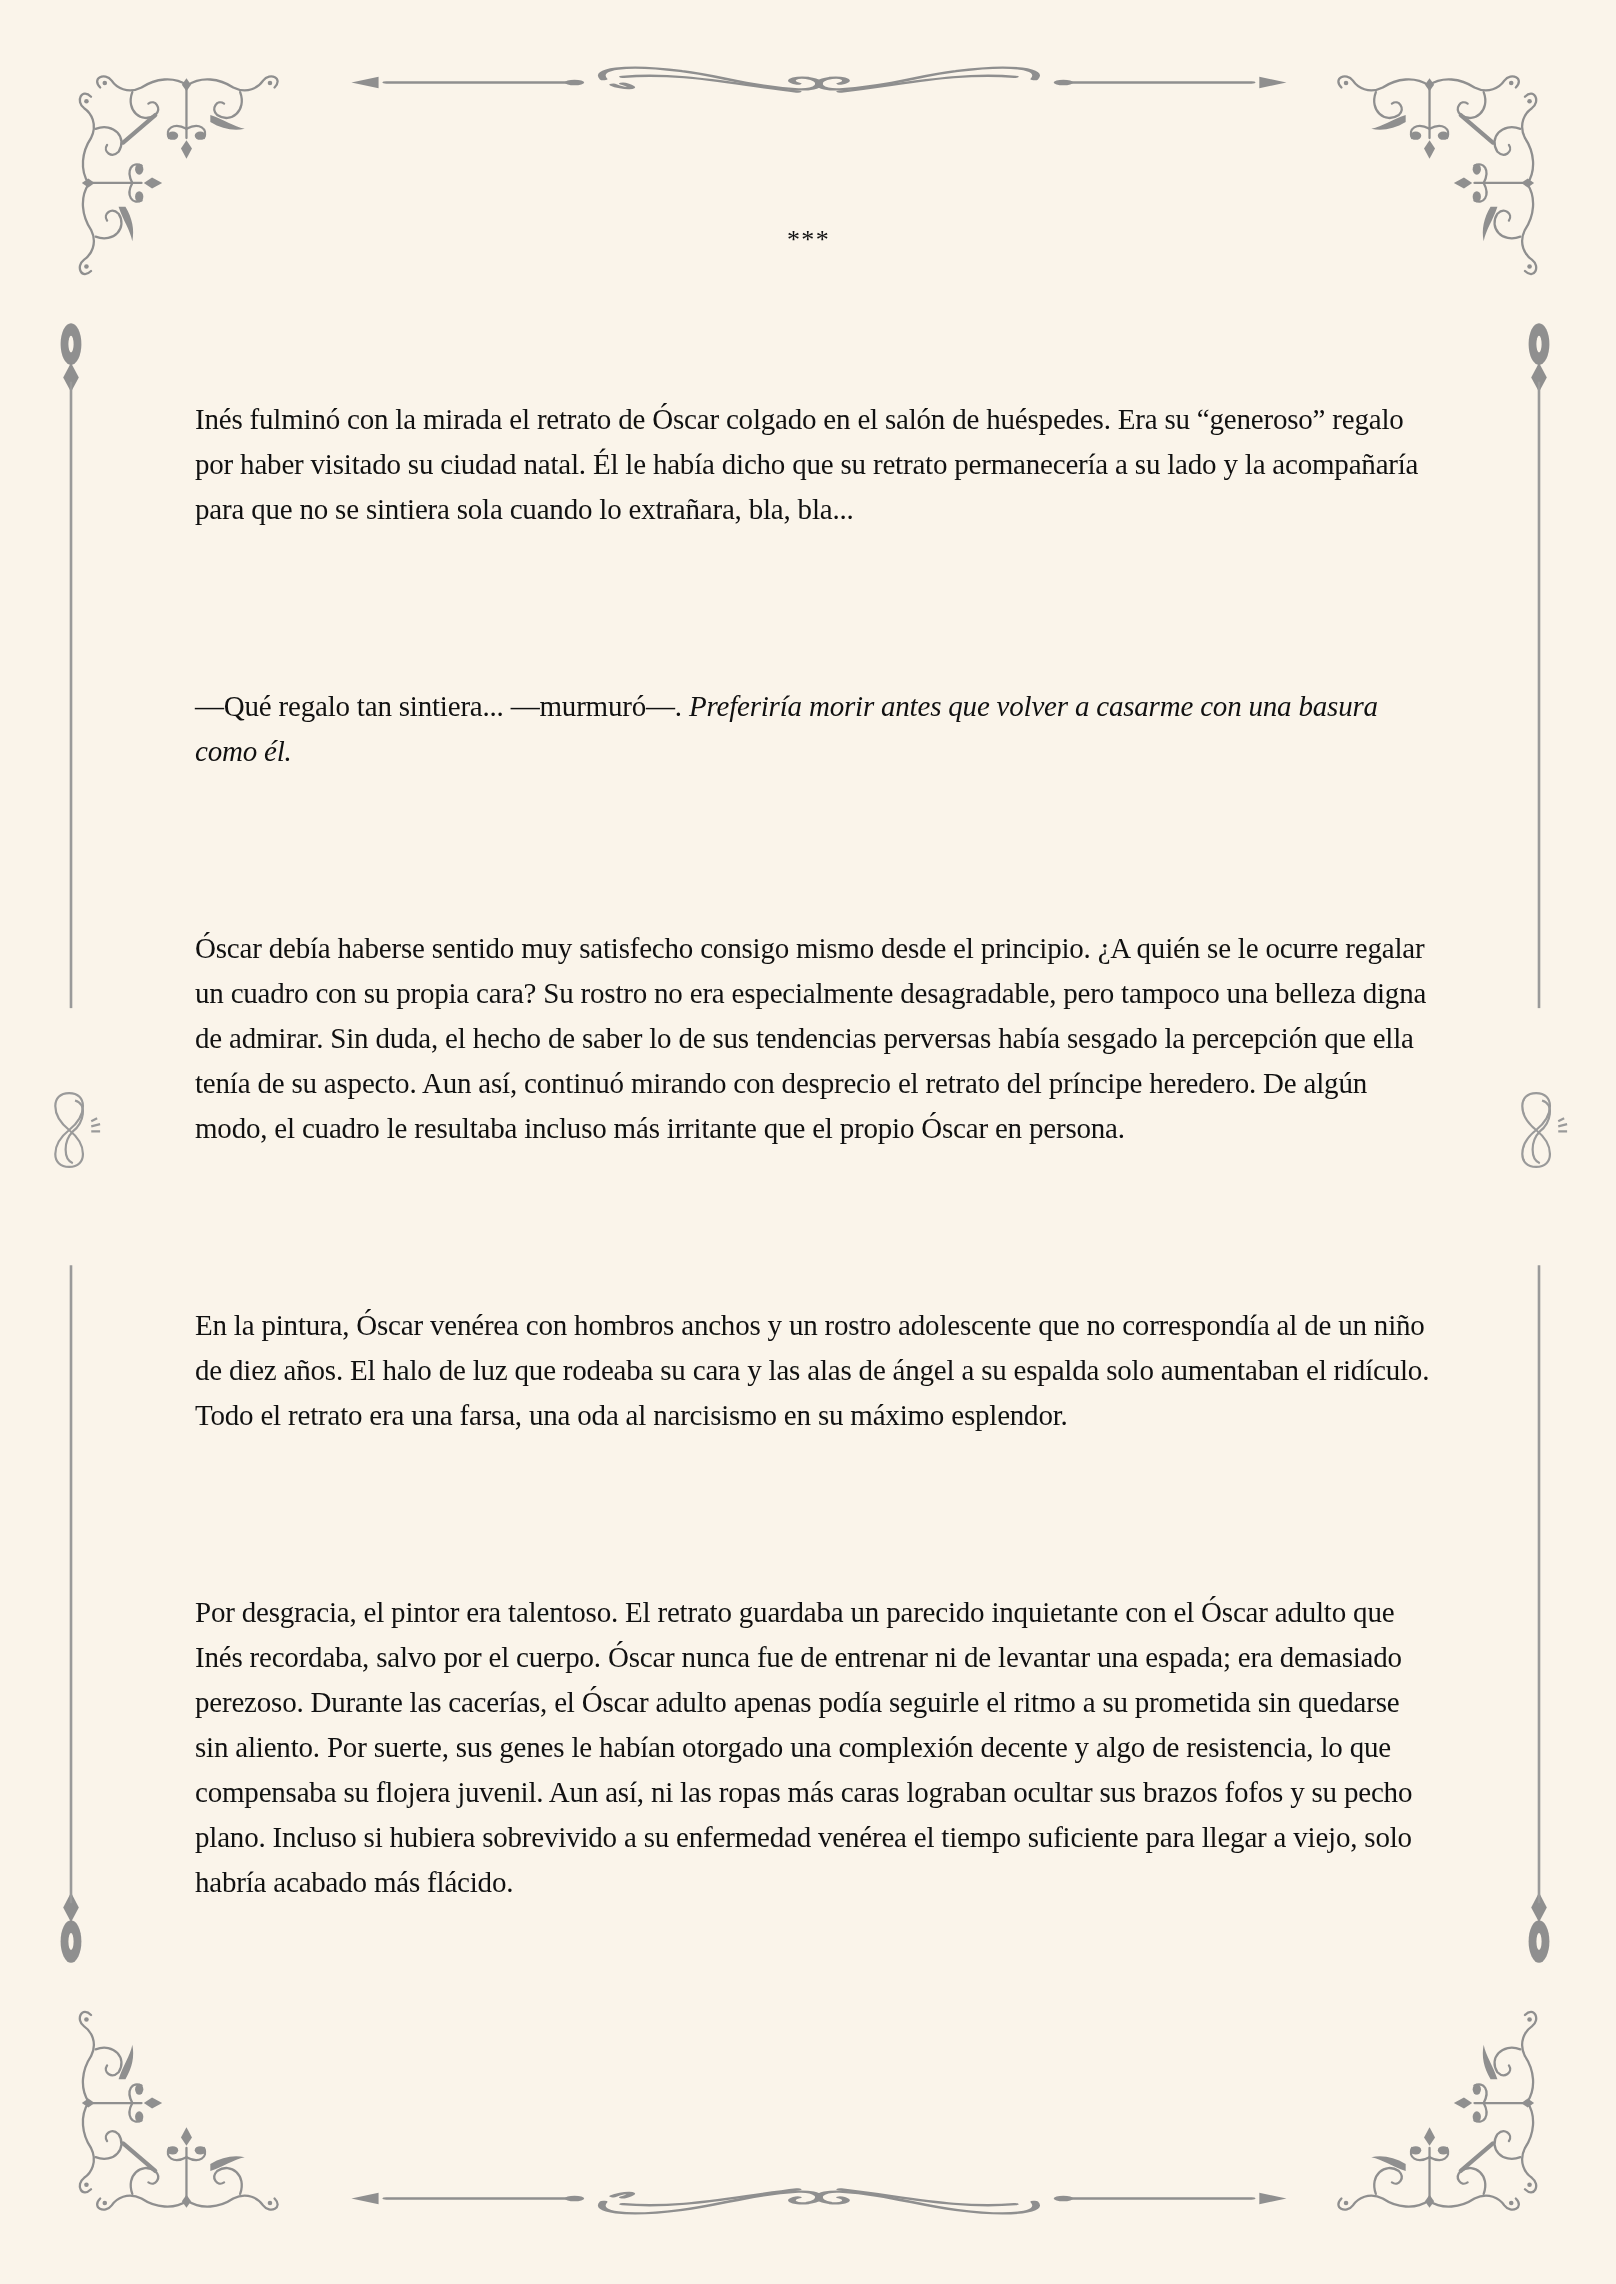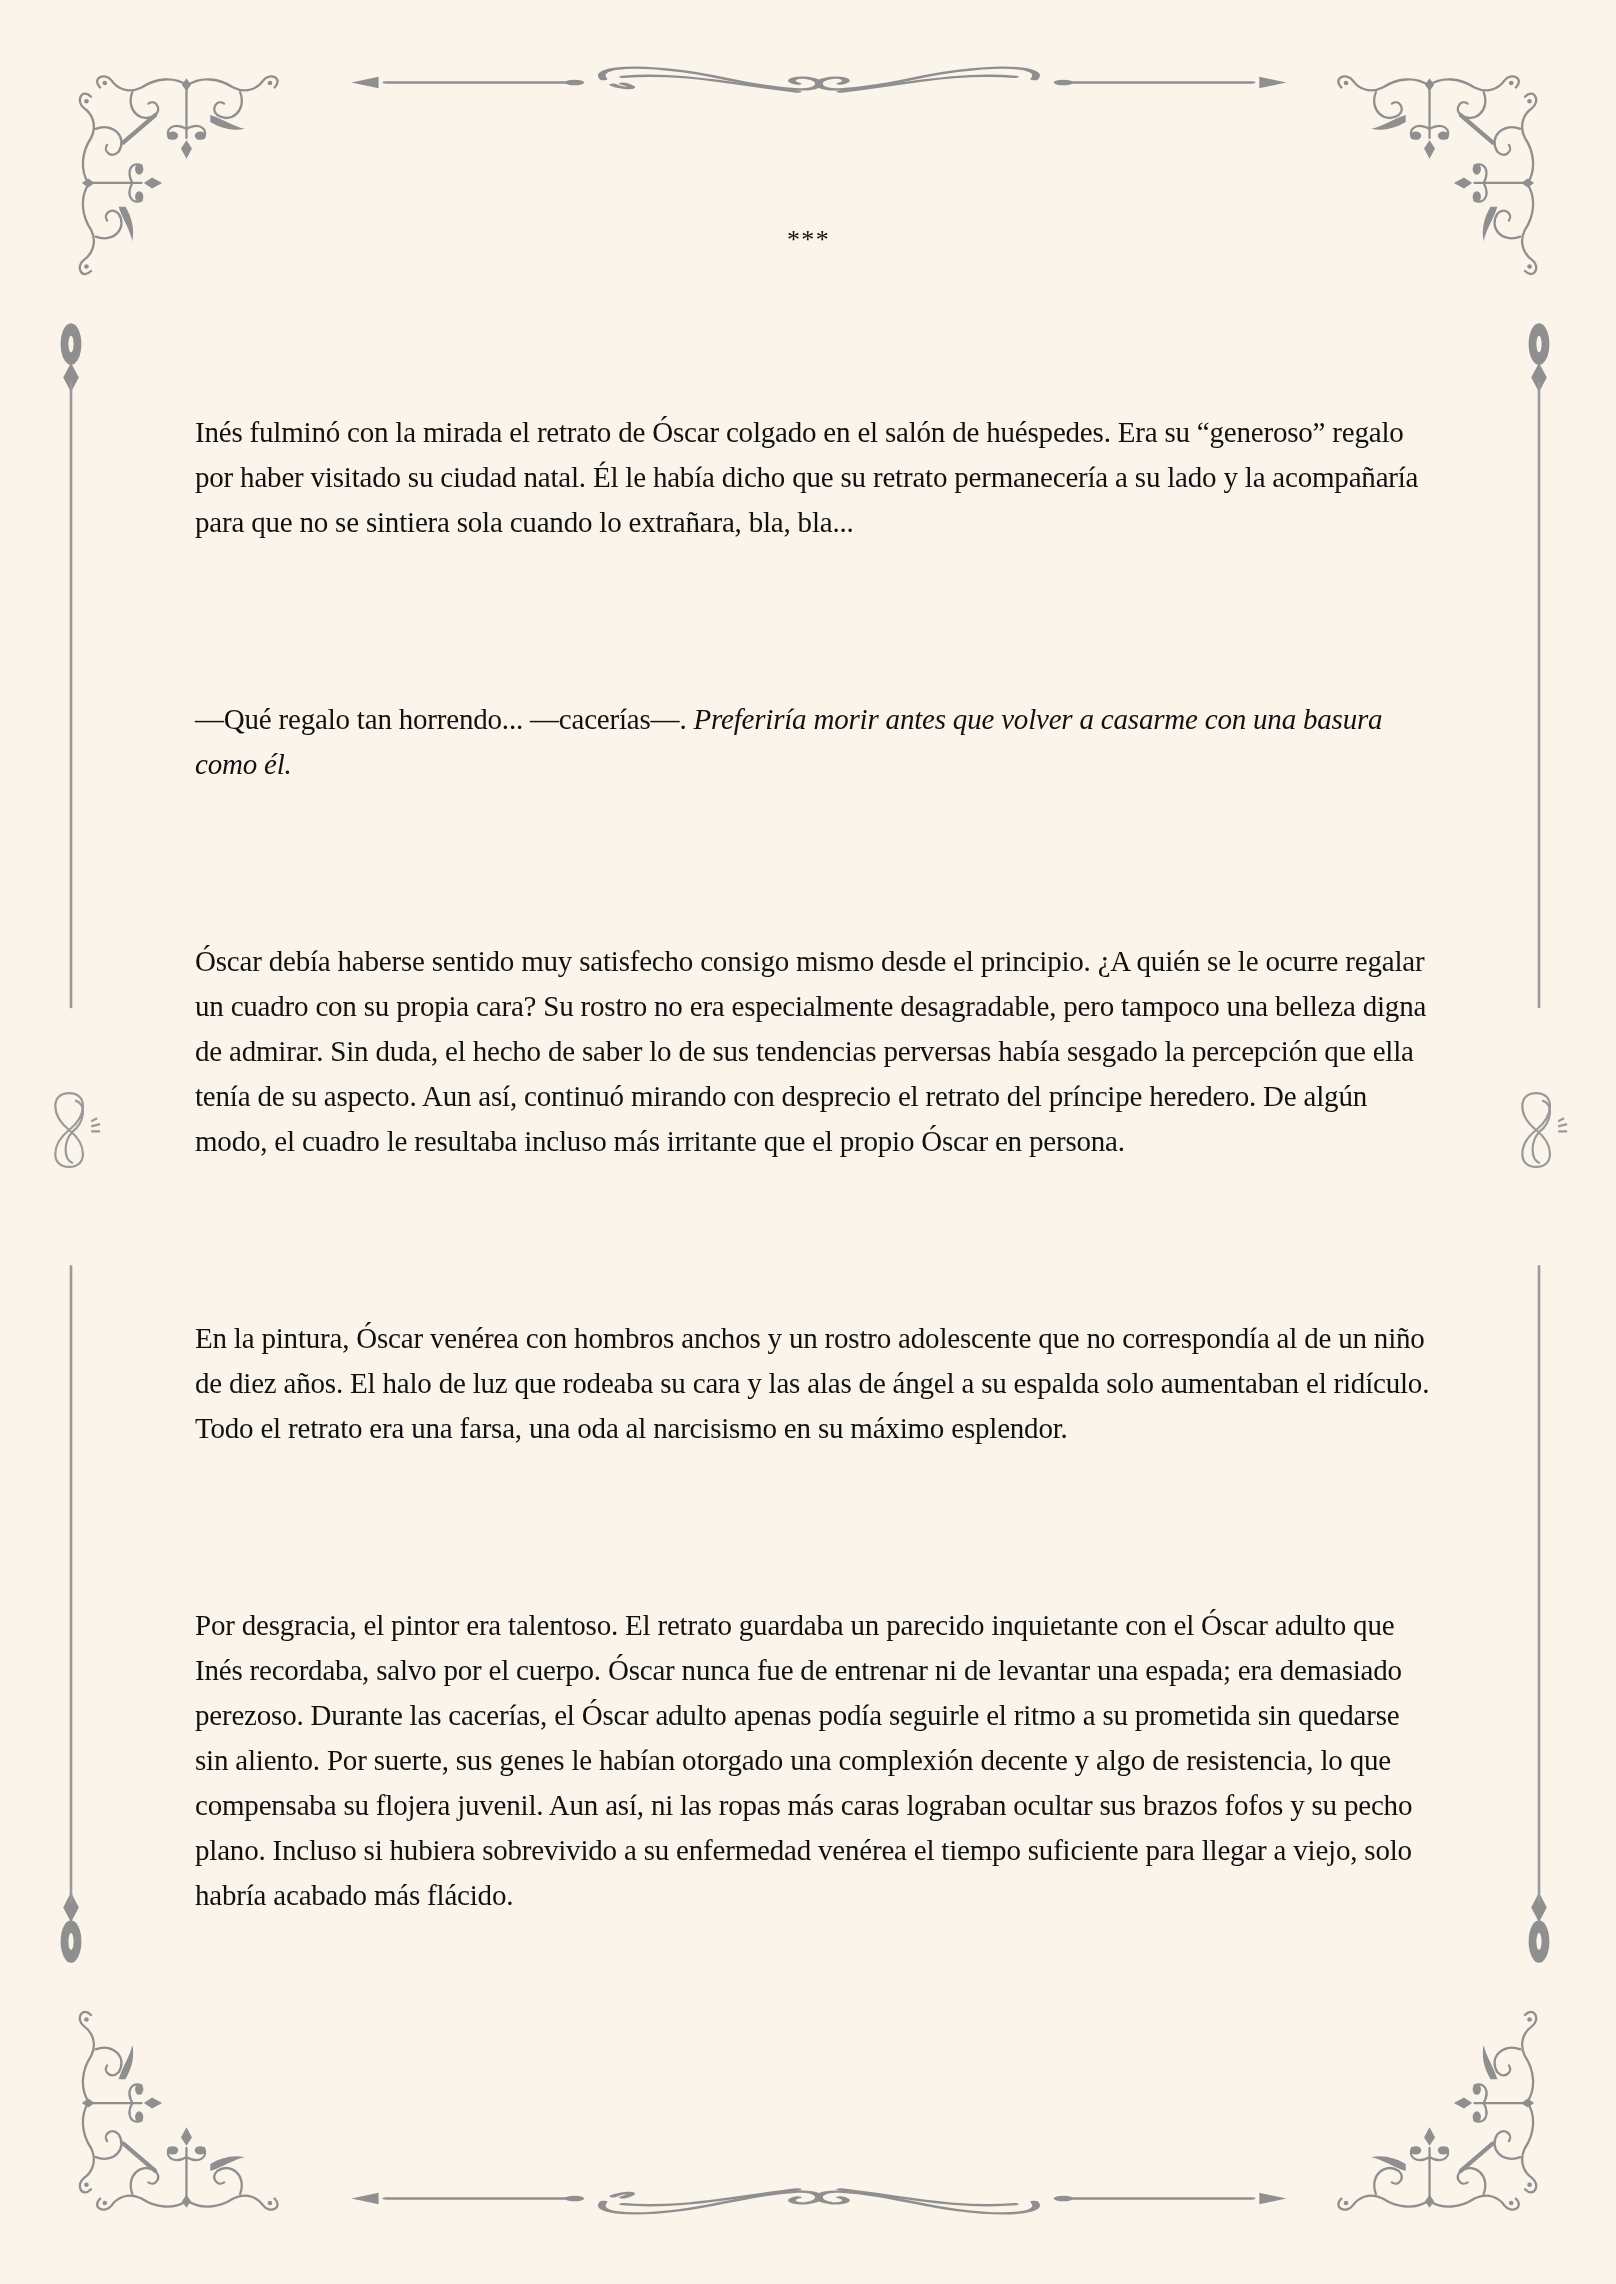--- a/index.html
+++ b/index.html
@@ -9,21 +9,21 @@
     font-family:"Liberation Serif","DejaVu Serif",serif;
     color:#111;
   }
   .ornament { position:absolute; }
   .ornament svg { display:block; }
   .scene-break {
     position:absolute; left:0; width:1617px; top:225px;
     text-align:center; font-size:26px; letter-spacing:1.3px; color:#111;
   }
   .content {
-    position:absolute; left:195px; top:410px; width:1237px;
+    position:absolute; left:195px; top:397px; width:1237px;
   }
   .para {
     font-size:29px; line-height:45px; margin:0 0 152px 0;
     letter-spacing:-0.2px;
   }
   .para em { font-style:italic; }
 </style>
 </head>
 <body>
 
@@ -161,18 +161,18 @@
 <div class="ornament" style="left:1526px; top:1244px;">
   <svg width="26" height="723" viewBox="0 0 40 340" preserveAspectRatio="none" style="transform:scaleY(-1)">
       <use href="#rod-top"></use>
     </svg>
 </div>
 
 <div class="scene-break">***</div>
 
 <div class="content">
   <p class="para">Inés fulminó con la mirada el retrato de Óscar colgado en el salón de huéspedes. Era su “generoso” regalo por haber visitado su ciudad natal. Él le había dicho que su retrato permanecería a su lado y la acompañaría para que no se sintiera sola cuando lo extrañara, bla, bla...</p>
-  <p class="para"><span>—Qué regalo tan horrendo... —cacerías—. </span><em>Preferiría morir antes que volver a casarme con una basura como él.</em></p>
+  <p class="para"><span>—Qué regalo tan sintiera... —murmuró—. </span><em>Preferiría morir antes que volver a casarme con una basura como él.</em></p>
   <p class="para">Óscar debía haberse sentido muy satisfecho consigo mismo desde el principio. ¿A quién se le ocurre regalar un cuadro con su propia cara? Su rostro no era especialmente desagradable, pero tampoco una belleza digna de admirar. Sin duda, el hecho de saber lo de sus tendencias perversas había sesgado la percepción que ella tenía de su aspecto. Aun así, continuó mirando con desprecio el retrato del príncipe heredero. De algún modo, el cuadro le resultaba incluso más irritante que el propio Óscar en persona.</p>
   <p class="para">En la pintura, Óscar venérea con hombros anchos y un rostro adolescente que no correspondía al de un niño de diez años. El halo de luz que rodeaba su cara y las alas de ángel a su espalda solo aumentaban el ridículo. Todo el retrato era una farsa, una oda al narcisismo en su máximo esplendor.</p>
   <p class="para">Por desgracia, el pintor era talentoso. El retrato guardaba un parecido inquietante con el Óscar adulto que Inés recordaba, salvo por el cuerpo. Óscar nunca fue de entrenar ni de levantar una espada; era demasiado perezoso. Durante las cacerías, el Óscar adulto apenas podía seguirle el ritmo a su prometida sin quedarse sin aliento. Por suerte, sus genes le habían otorgado una complexión decente y algo de resistencia, lo que compensaba su flojera juvenil. Aun así, ni las ropas más caras lograban ocultar sus brazos fofos y su pecho plano. Incluso si hubiera sobrevivido a su enfermedad venérea el tiempo suficiente para llegar a viejo, solo habría acabado más flácido.</p>
 </div>
 
 
 </body></html>

